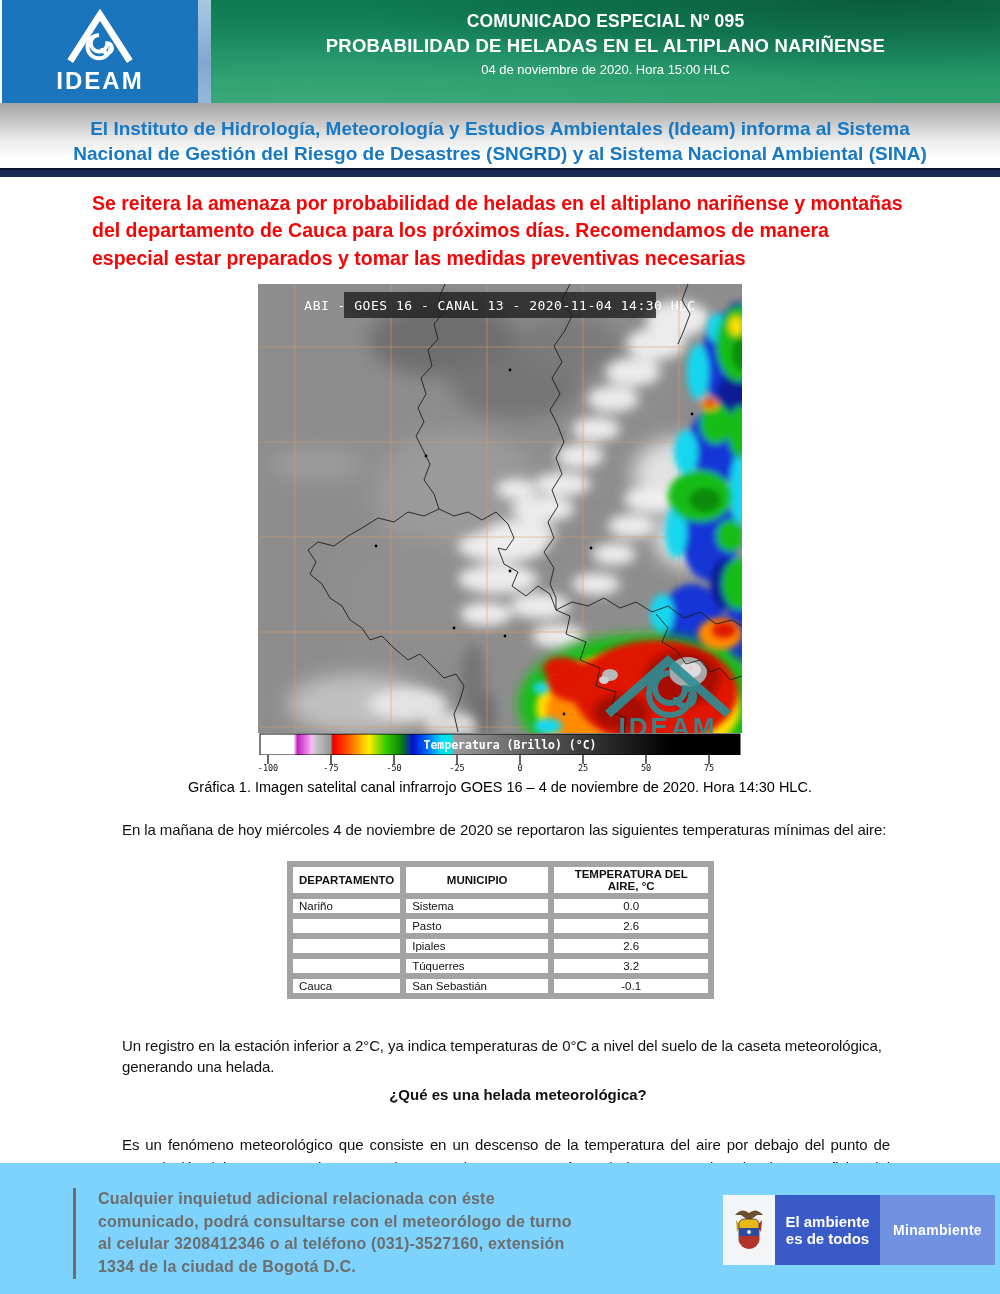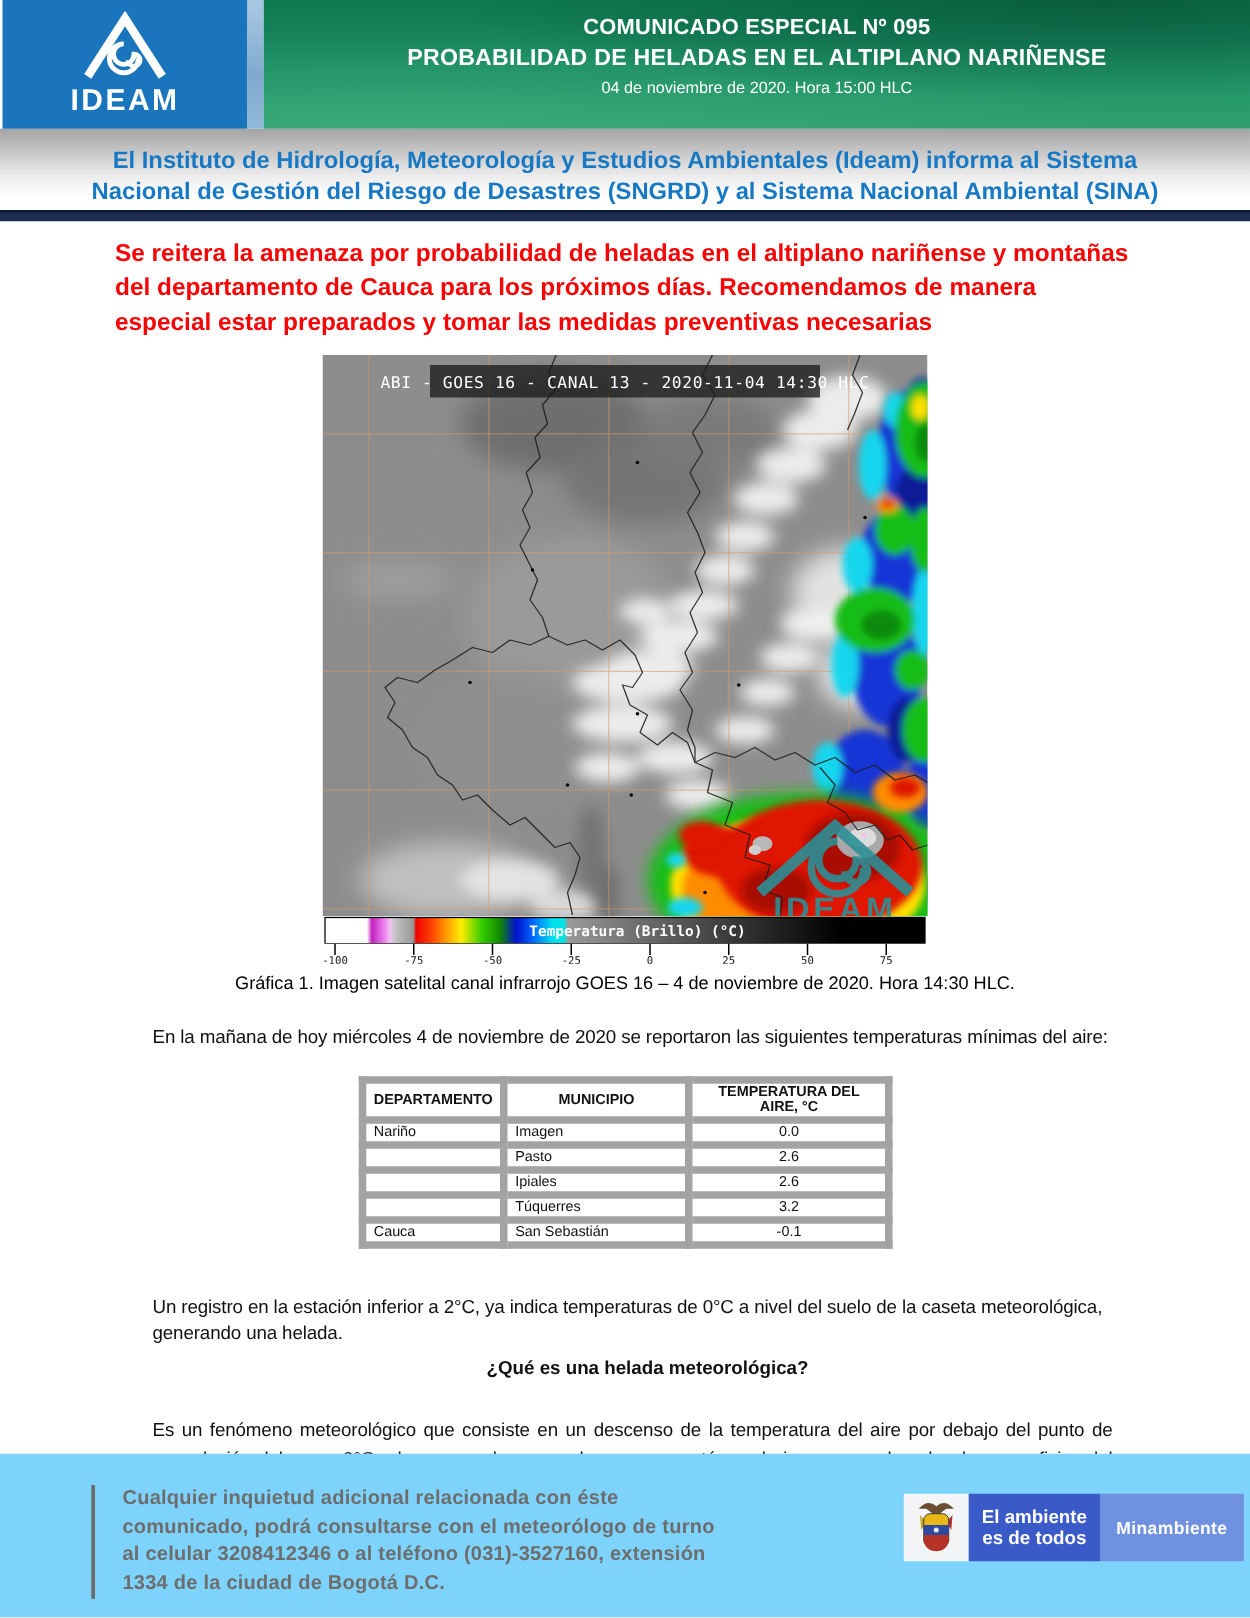--- a/index.html
+++ b/index.html
@@ -64,21 +64,21 @@
   .question { text-align:center; font-weight:bold; font-size:15px; margin-top:8px;padding-left:36px; }
   .definition { margin-top:30px; text-align:justify; line-height:1.55; }
 
   
   .footer { position:absolute; left:0; top:1163px; width:1000px; height:131px; background:#7dd3fc; }
   .footer-text {
     position:absolute; left:73px; top:25px; width:505px;
     border-left:3px solid #6D6D6D; padding-left:22px;
     color:#6D6D6D; font-weight:bold; font-size:16px; line-height:1.42; letter-spacing:.2px;
   }
-  .brand-bar { position:absolute; left:723px; top:32px; height:54px; display:flex; }
+  .brand-bar { position:absolute; left:723px; top:32px; height:70px; display:flex; }
   .coat { width:52px; background:#f3f5f7; display:flex; align-items:center; justify-content:center; }
   .brand-blue {
     width:105px; background:#3A5BC7; color:#fff; display:flex; flex-direction:column;
     align-items:center; justify-content:center; font-weight:bold; font-size:15px; line-height:1.15;
   }
   .brand-light {
     width:115px; background:#7090E0; color:#fff; display:flex; align-items:center; justify-content:center;
     font-weight:bold; font-size:14px; letter-spacing:.3px;
   }
   .mono { font-family:"DejaVu Sans Mono", monospace; }
@@ -342,21 +342,21 @@
   <thead>
     <tr>
       <th class="c-dep">DEPARTAMENTO</th>
       <th class="c-mun">MUNICIPIO</th>
       <th class="c-tmp">TEMPERATURA DEL AIRE, °C</th>
     </tr>
   </thead>
   <tbody>
     <tr>
       <td class="c-dep">Nariño</td>
-      <td class="c-mun">Imagen</td>
+      <td class="c-mun">Sistema</td>
       <td class="c-tmp">0.0</td>
     </tr>
     <tr>
       <td class="c-dep"></td>
       <td class="c-mun">Pasto</td>
       <td class="c-tmp">2.6</td>
     </tr>
     <tr>
       <td class="c-dep"></td>
       <td class="c-mun">Ipiales</td>

